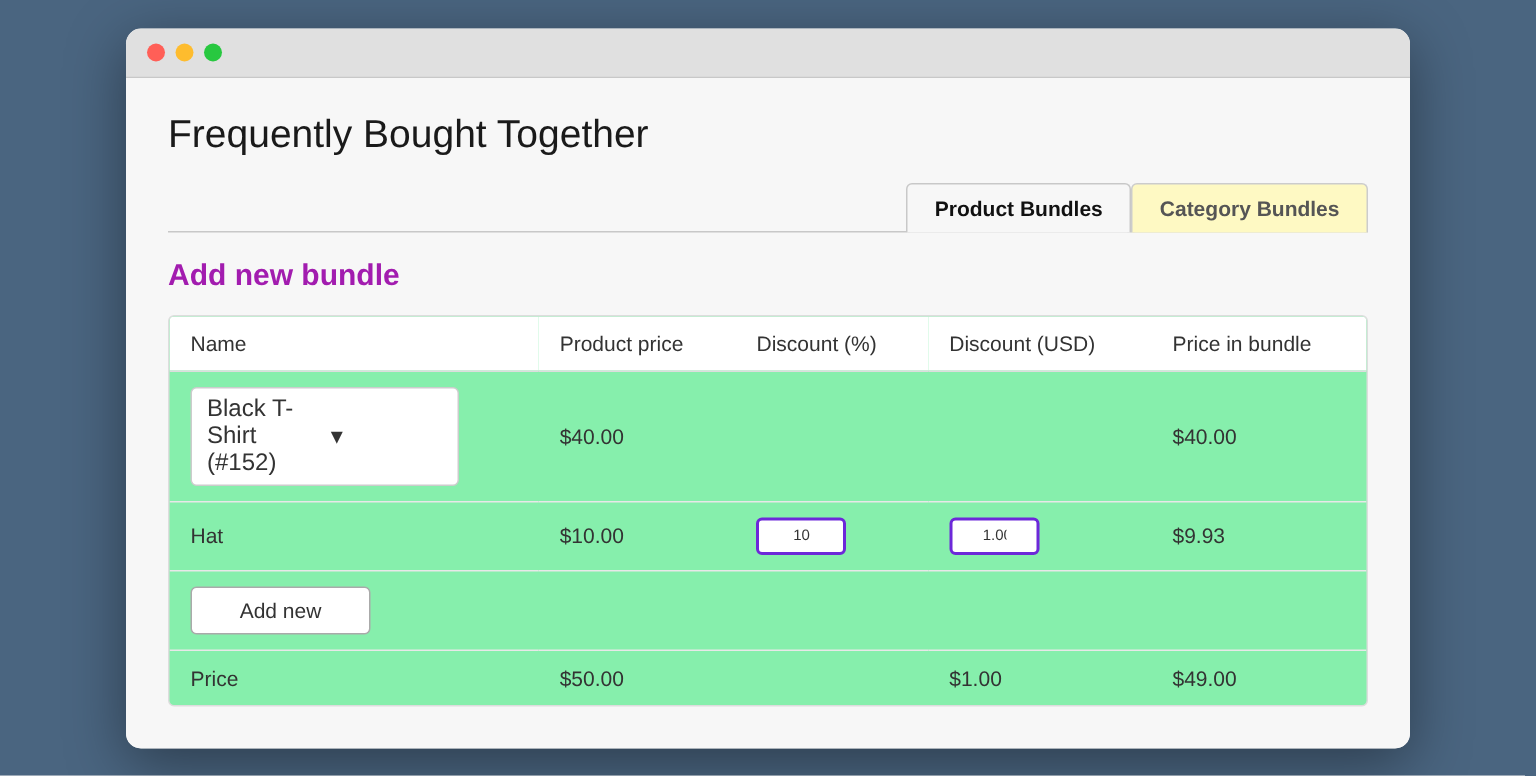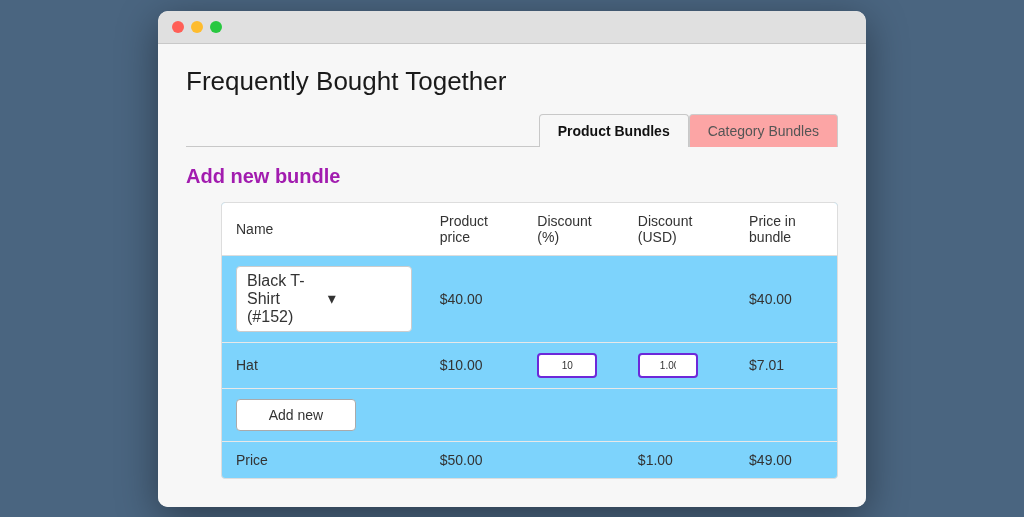--- a/index.html
+++ b/index.html
@@ -7,21 +7,21 @@
       background-color: #4a6580;
       display: flex;
       justify-content: center;
       align-items: center;
       min-height: 100vh;
       font-family: -apple-system, BlinkMacSystemFont, 'Segoe UI', Helvetica, Arial, sans-serif;
     }
     .window {
       background: #f0f0f0;
       border-radius: 10px;
-      width: 708px;
+      width: 856px;
       box-shadow: 0 10px 40px rgba(0,0,0,0.4);
       overflow: hidden;
     }
     .titlebar {
       background: #e0e0e0;
       padding: 10px 14px;
       display: flex;
       align-items: center;
       gap: 7px;
       border-bottom: 1px solid #c8c8c8;
@@ -66,36 +66,36 @@
       bottom: -1px;
     }
     .tab.active {
       background: #f7f7f7;
       border-color: #c8c8c8;
       border-bottom-color: #f7f7f7;
       font-weight: 600;
       color: #111;
     }
     .tab.inactive {
-      background: #fca5a5;
+      background: #fef9c3;
       color: #555;
       border-color: #ccc;
+      font-weight: bold;
     }
     .section-title {
       font-size: 20px;
       font-weight: 700;
       color: #a21caf;
       margin-bottom: 14px;
     }
     .table-wrapper {
-      background: #7dd3fc;
+      background: #86efac;
       border: 1px solid #ddd;
       border-radius: 4px;
       overflow: hidden;
-      margin-left: 35px;
     }
     table {
       width: 100%;
       border-collapse: collapse;
       font-size: 14px;
     }
     thead tr {
       border-bottom: 1px solid #ddd;
     }
     thead th {
@@ -210,21 +210,21 @@
 
           <tr class="table-row">
             <td>Hat</td>
             <td>$10.00</td>
             <td>
               <input class="input-field" type="text" value="10" style="">
             </td>
             <td>
               <input class="input-field" type="text" value="1.00" style="">
             </td>
-            <td>$7.01</td>
+            <td>$9.93</td>
           </tr>
 
           <tr>
             <td>
               <button class="add-new-btn">Add new</button>
             </td>
             <td></td>
             <td></td>
             <td></td>
             <td></td>

